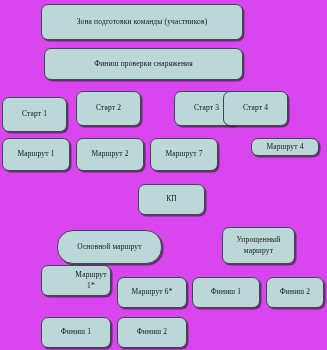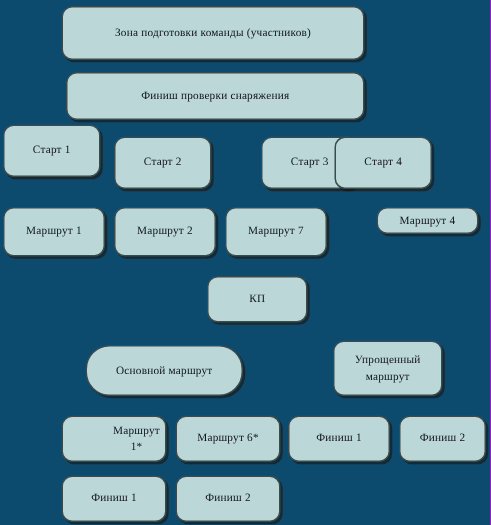--- a/index.html
+++ b/index.html
@@ -4,21 +4,21 @@
 <style>
   html, body {
     margin: 0;
     padding: 0;
     background: #ff00ff;
   }
   #canvas {
     position: relative;
     width: 327px;
     height: 350px;
-    background: #0c4a6e;
+    background: #d946ef;
     overflow: hidden;
     font-family: "Liberation Serif", "DejaVu Serif", serif;
   }
   .node {
     position: absolute;
     box-sizing: border-box;
     background: #bcd7d8;
     border: 1px solid #3b4a4a;
     border-radius: 7px;
     box-shadow: 1.5px 1.5px 0 rgba(20,20,20,0.55);
@@ -40,21 +40,21 @@
 </head>
 <body>
 
 <div id="canvas">
     <div class="node" style="left: 41px; top: 4px; width: 202px; height: 36px;">
       <span class="label">Зона подготовки команды (участников)</span>
     </div>
     <div class="node" style="left: 44px; top: 48px; width: 199px; height: 32px;">
       <span class="label">Финиш проверки снаряжения</span>
     </div>
-    <div class="node" style="left: 2px; top: 83px; width: 65px; height: 35px;">
+    <div class="node" style="left: 2px; top: 97px; width: 65px; height: 35px;">
       <span class="label">Старт 1</span>
     </div>
     <div class="node" style="left: 76px; top: 91px; width: 65px; height: 35px;">
       <span class="label">Старт 2</span>
     </div>
     <div class="node" style="left: 150px; top: 91px; width: 65px; height: 35px; margin-left: 24px;">
       <span class="label">Старт 3</span>
     </div>
     <div class="node" style="left: 223px; top: 91px; width: 65px; height: 35px;">
       <span class="label">Старт 4</span>
@@ -74,21 +74,21 @@
     <div class="node" style="left: 138px; top: 184px; width: 67px; height: 31px;">
       <span class="label">КП</span>
     </div>
     <div class="node" style="left: 57px; top: 230px; width: 105px; height: 34px; border-radius: 16px;">
       <span class="label">Основной  маршрут</span>
     </div>
     <div class="node" style="left: 222px; top: 227px; width: 73px; height: 37px;">
       <span class="label">Упрощенный
 маршрут</span>
     </div>
-    <div class="node" style="left: 41px; top: 277px; width: 70px; height: 31px; padding-left: 32px;">
+    <div class="node" style="left: 41px; top: 265px; width: 70px; height: 31px; padding-left: 32px;">
       <span class="label">Маршрут 1*</span>
     </div>
     <div class="node" style="left: 117px; top: 277px; width: 70px; height: 31px;">
       <span class="label">Маршрут 6*</span>
     </div>
     <div class="node" style="left: 192px; top: 277px; width: 68px; height: 31px;">
       <span class="label">Финиш 1</span>
     </div>
     <div class="node" style="left: 266px; top: 277px; width: 58px; height: 31px;">
       <span class="label">Финиш 2</span>

